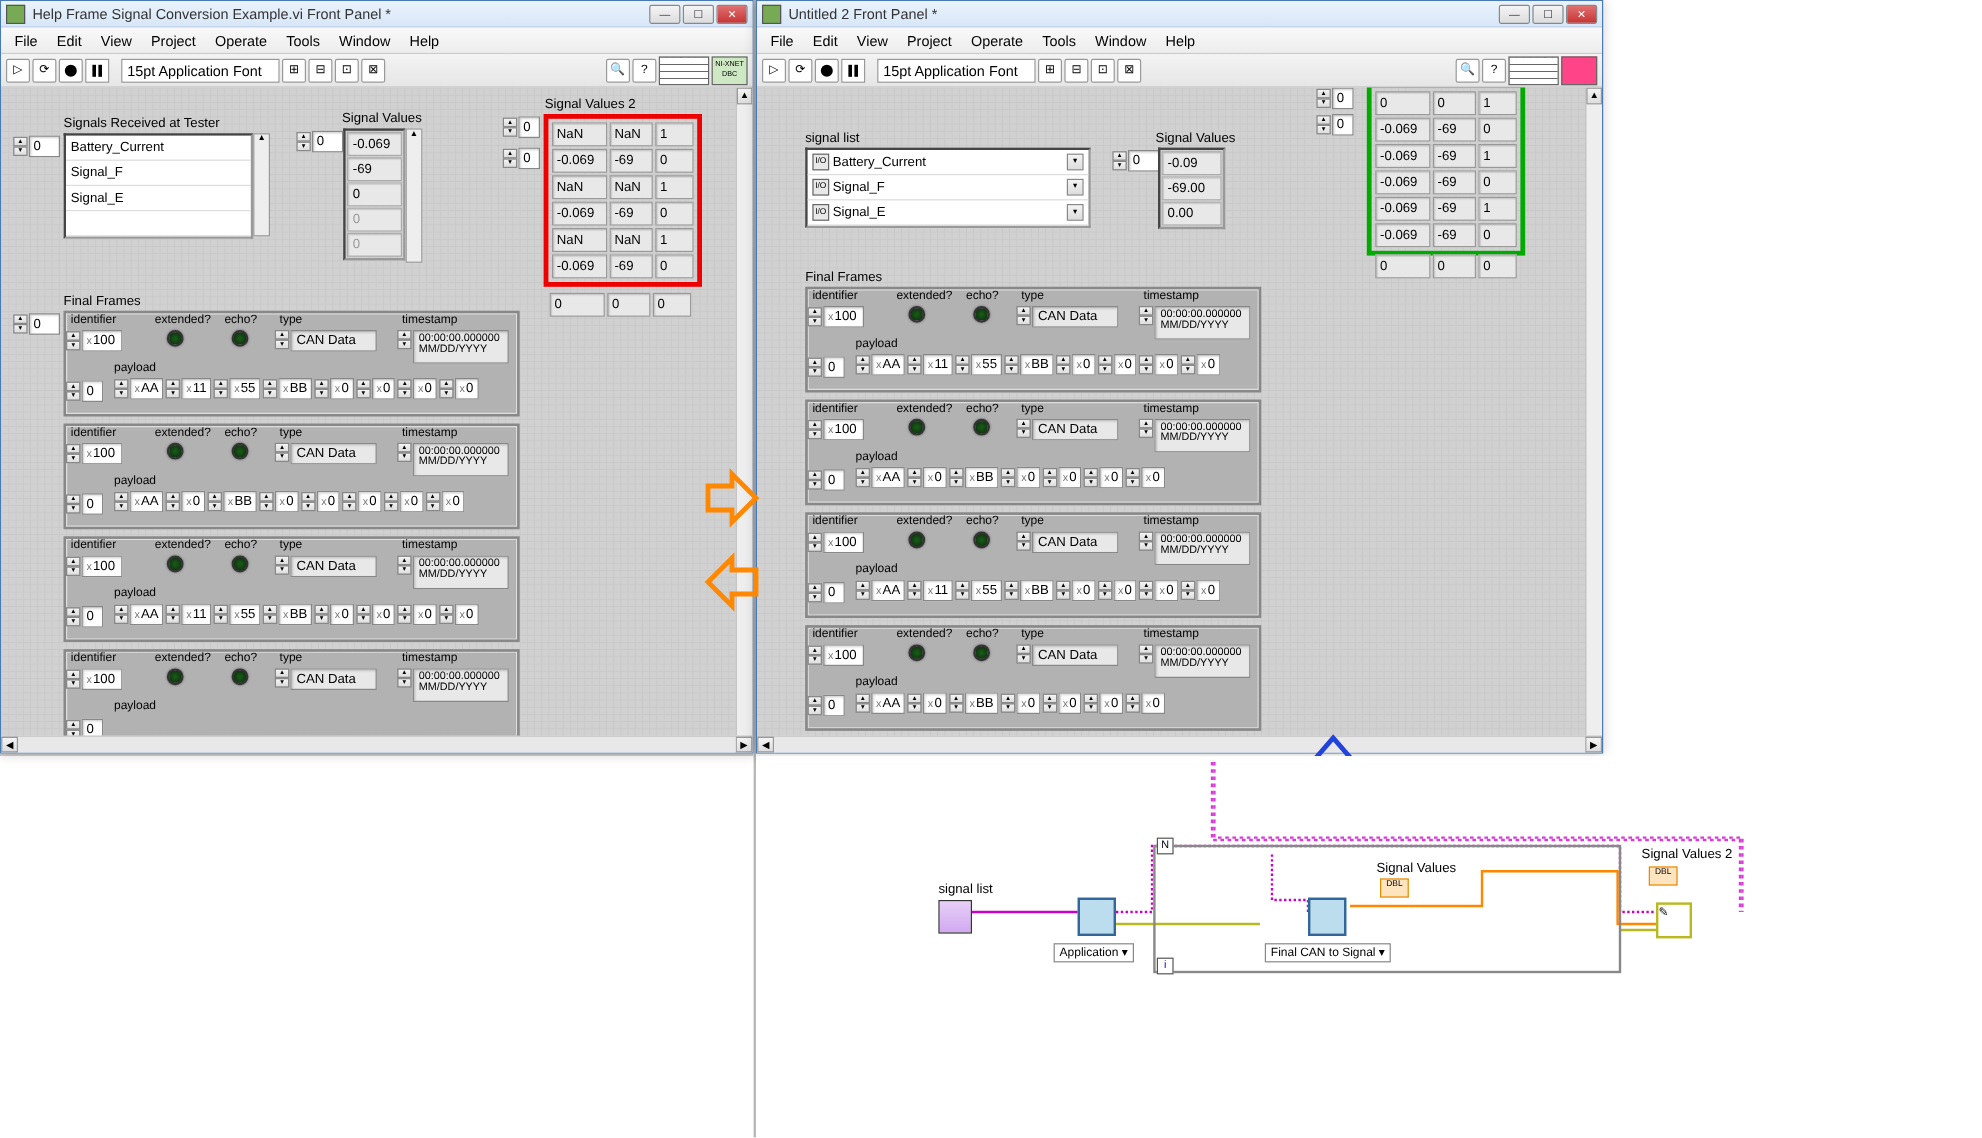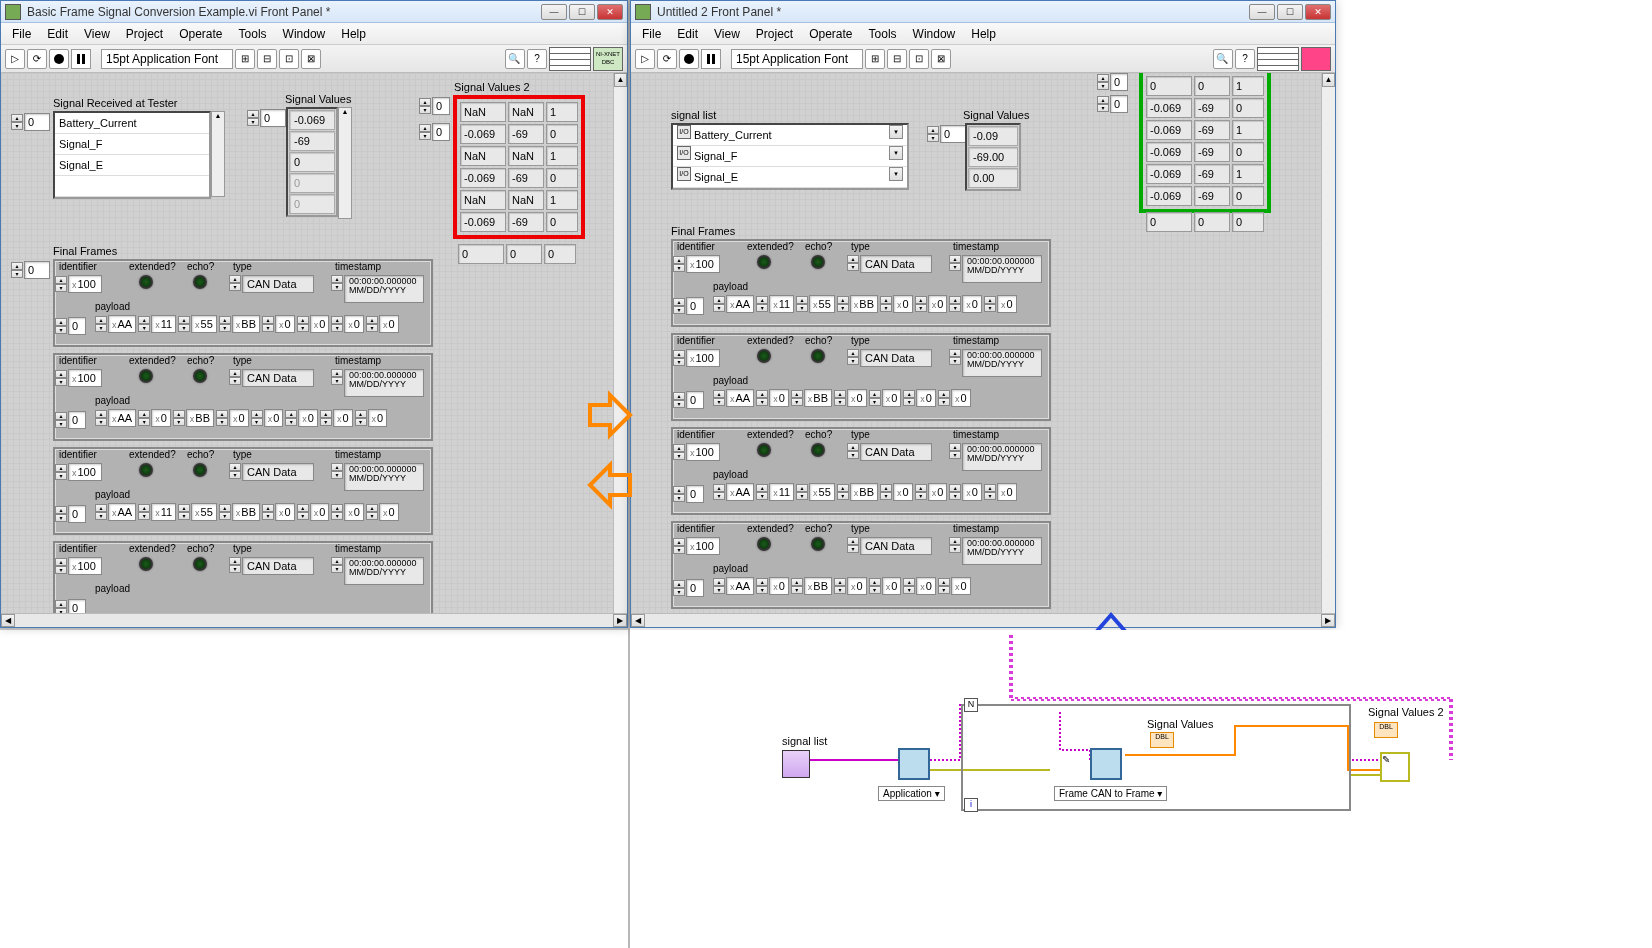--- a/index.html
+++ b/index.html
@@ -38,21 +38,21 @@
 .scrollbar-v .btn{height:14px;background:linear-gradient(#f4f4f4,#ddd);border:1px solid #999;font-size:8px;text-align:center;line-height:12px;}
 
 .lbl { font-size: 11px; color: #000; position: absolute; }
 
 .num-ctrl { display:flex; align-items:center; gap:1px; }
 .spin { width:12px; display:flex; flex-direction:column; }
 .spin .up,.spin .dn{height:8px;background:linear-gradient(#f4f4f4,#ddd);border:1px solid #888;font-size:6px;text-align:center;line-height:6px;}
 .num-box { height:18px; background:#fff; border:1px solid #888; box-shadow: inset 1px 1px 2px rgba(0,0,0,.2); padding:0 3px; font-size:11px; line-height:16px; min-width:26px;}
 
 .list-box { background:#fff; border:2px inset #999; }
-.list-row { height:21px; border-bottom:1px solid #ddd; padding:0 4px; font-size:11px; line-height:20px; display:flex; }
+.list-row { height:21px; border-bottom:1px solid #ddd; padding:0 4px; font-size:11px; line-height:20px; display:flex; align-items:center;}
 .list-row .dd{margin-left:auto;width:14px;height:14px;background:linear-gradient(#f4f4f4,#ddd);border:1px solid #888;font-size:7px;text-align:center;line-height:12px;}
 .ioicon{width:14px;height:14px;border:1px solid #666;background:#e8e8e8;margin-right:3px;font-size:7px;text-align:center;line-height:12px;}
 
 .array-indicator { display:flex; }
 .array-indicator .vals { border:2px inset #999; }
 .array-cell { height:20px; background:#e8e8e8; border:1px solid #aaa; box-shadow:inset 1px 1px 1px rgba(0,0,0,.15); padding:0 4px; font-size:11px; line-height:18px; margin:1px;}
 .array-cell.disabled{color:#999;}
 
 .red-box{border:4px solid #e00;}
 .green-box{border:4px solid #0a0;}
@@ -85,21 +85,21 @@
 </style>
 </head>
 <body>
 
 <div class="vert-line"></div>
 <div class="hline-bottom"></div>
 
 <div class="window left">
   <div class="title-bar">
     <div class="icon"></div>
-    <span>Basic Frame Signal Conversion Example.vi Front Panel *</span>
+    <span>Help Frame Signal Conversion Example.vi Front Panel *</span>
     <div class="spacer"></div>
     <div class="win-btn">—</div>
     <div class="win-btn">☐</div>
     <div class="win-btn close">✕</div>
   </div>
   <div class="menu-bar">
     <span>File</span>
     <span>Edit</span>
     <span>View</span>
     <span>Project</span>
@@ -126,21 +126,21 @@
     <div class="tb-btn">🔍</div>
     <div class="tb-btn">?</div>
     <div class="mini-grid"></div>
     <div class="xnet-badge">NI-XNET<br>DBC</div>
   </div>
   <div class="panel-content">
     <div class="scrollbar-v">
         <div class="btn">▲</div>
       </div>
 
-    <div class="lbl" style="left:52px;top:24px;">Signal Received at Tester</div>
+    <div class="lbl" style="left:52px;top:24px;">Signals Received at Tester</div>
     <div class="num-ctrl" style="position:absolute;left:10px;top:40px;">
       <div class="spin">
           <div class="up">▴</div>
           <div class="dn">▾</div>
         </div>
       <div class="num-box">0</div>
     </div>
     <div class="list-box" style="position:absolute;left:52px;top:38px;width:158px;">
       <div class="list-row">
           <span>Battery_Current</span>
@@ -1133,21 +1133,21 @@
   <div class="bd-lbl" style="left:152px;top:105px;">signal list</div>
   <div class="bd-node" style="left:152px;top:120px;width:28px;height:28px;background:linear-gradient(#e8d0f8,#d0a8f0);"></div>
 
   <div class="bd-node" style="left:268px;top:118px;width:32px;height:32px;background:#bde;border:2px solid #369;"></div>
   <div style="position:absolute;left:248px;top:156px;border:1px solid #888;background:#fff;padding:1px 4px;font-size:10px;"><span>Application</span> ▾</div>
 
   <div style="position:absolute;left:334px;top:68px;width:14px;height:14px;background:#fff;border:1px solid #555;font-size:9px;text-align:center;">N</div>
   <div style="position:absolute;left:334px;top:168px;width:14px;height:14px;background:#fff;border:1px solid #555;font-size:9px;text-align:center;color:#00d;">i</div>
 
   <div class="bd-node" style="left:460px;top:118px;width:32px;height:32px;background:#bde;border:2px solid #369;"></div>
-  <div style="position:absolute;left:424px;top:156px;border:1px solid #888;background:#fff;padding:1px 4px;font-size:10px;"><span>Frame CAN to Frame</span> ▾</div>
+  <div style="position:absolute;left:424px;top:156px;border:1px solid #888;background:#fff;padding:1px 4px;font-size:10px;"><span>Final CAN to Signal</span> ▾</div>
 
   <div class="bd-lbl" style="left:517px;top:88px;">Signal Values</div>
   <div class="bd-term" style="left:520px;top:102px;border-color:#e68a00;background:#ffe4c0;font-size:7px;text-align:center;">DBL</div>
 
   <div class="bd-lbl" style="left:738px;top:76px;">Signal Values 2</div>
   <div class="bd-term" style="left:744px;top:92px;border-color:#e68a00;background:#ffe4c0;font-size:7px;text-align:center;">DBL</div>
   <div class="bd-node" style="left:750px;top:122px;width:30px;height:30px;background:#fff;border:2px solid #b8b820;">✎</div>
 </div>
 
 </body></html>

